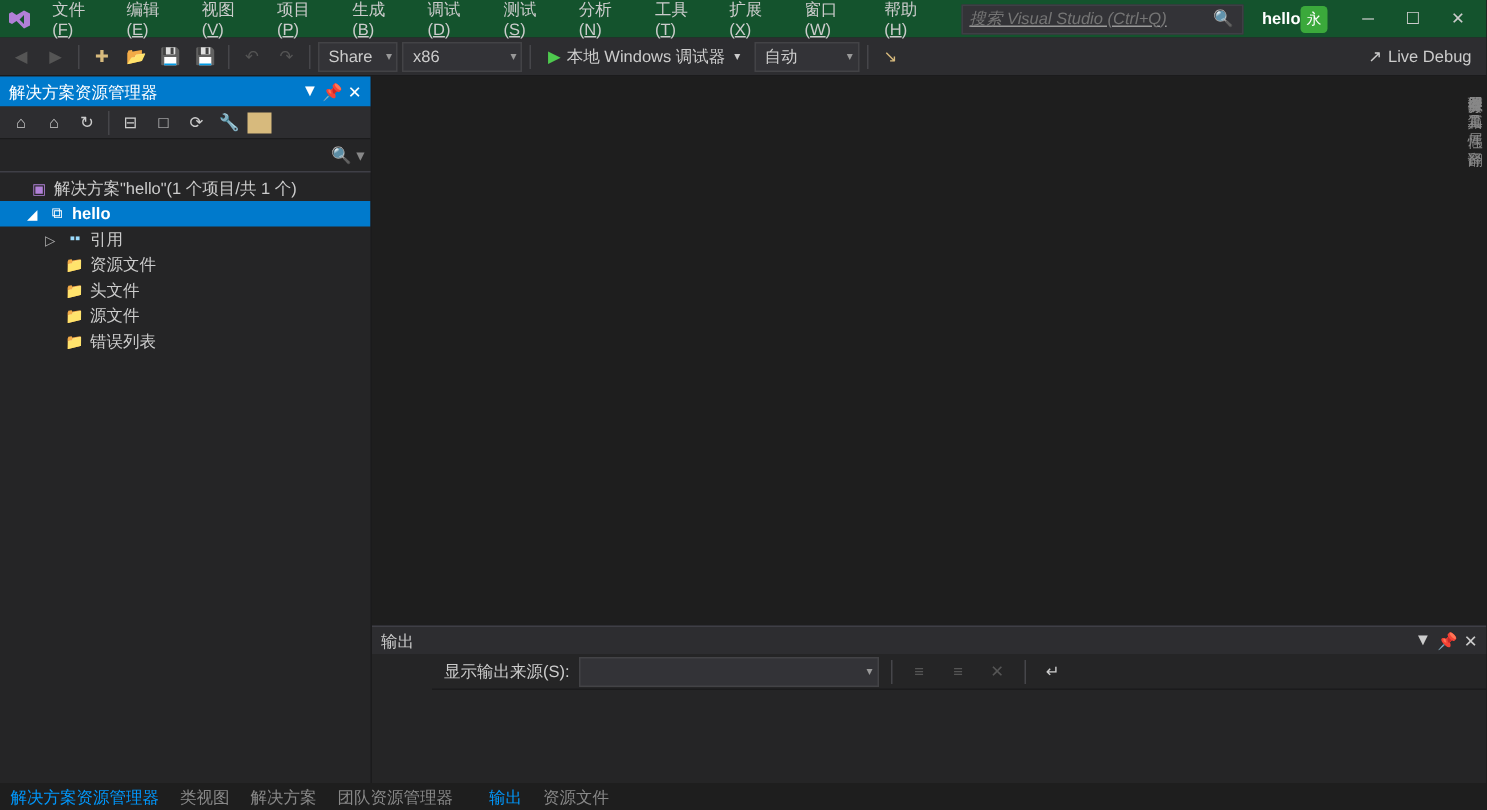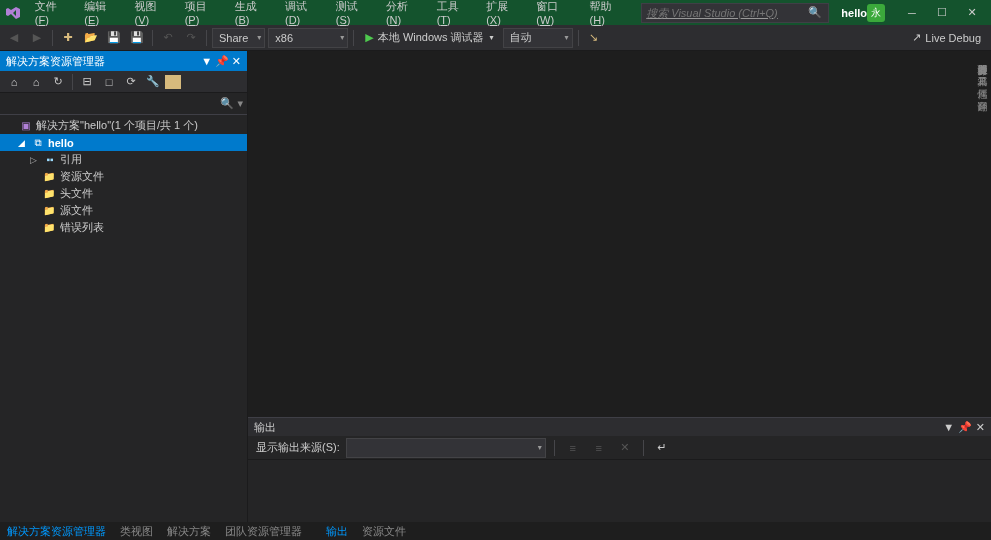--- a/index.html
+++ b/index.html
@@ -41,21 +41,21 @@
 .tree-row.selected .exp { color: #fff; }
 .tree-row .icon { width: 14px; height: 14px; display: flex; align-items: center; justify-content: center; font-size: 10px; }
 .indent-1 { padding-left: 18px; }
 .indent-2 { padding-left: 30px; }
 .editor { flex: 1; background: #1e1e1e; display: flex; flex-direction: column; position: relative; }
 .editor-surface { flex: 1; }
 .output-panel { height: 105px; background: #252526; border-top: 1px solid #3f3f46; display: flex; flex-direction: column; }
 .output-header { height: 18px; background: #2d2d30; display: flex; align-items: center; padding: 0 6px; }
 .output-header .ctrls { margin-left: auto; display: flex; gap: 4px; font-size: 9px; }
 .output-header .ctrls span { cursor: pointer; color: #ccc; }
-.output-tb { height: 24px; display: flex; align-items: center; gap: 6px; padding: 0 8px; border-bottom: 1px solid #1b1b1c; }
+.output-tb { height: 24px; display: flex; align-items: center; gap: 6px; padding: 0 8px; border-bottom: 1px solid #1b1b1c; margin-left: 40px; }
 .output-body { flex: 1; }
 .right-rail { position: absolute; right: 0; top: 51px; width: 18px; display: flex; flex-direction: column; gap: 4px; align-items: center; padding-top: 2px; }
 .rail-tab { writing-mode: vertical-rl; color: #888; padding: 4px 1px; cursor: pointer; font-size: 10px; }
 .statusbar { height: 18px; background: #1e1e1e; display: flex; align-items: center; }
 .status-tab { padding: 2px 7px; color: #888; cursor: pointer; font-size: 11px; }
 .status-tab.active { color: #0097fb; }
 .folder-ico { color: #d7ba7d; }
 .ref-ico { color: #9cdcfe; }
 .sln-ico { color: #b180d7; }
 u { text-decoration: underline; text-underline-offset: 1px; }

